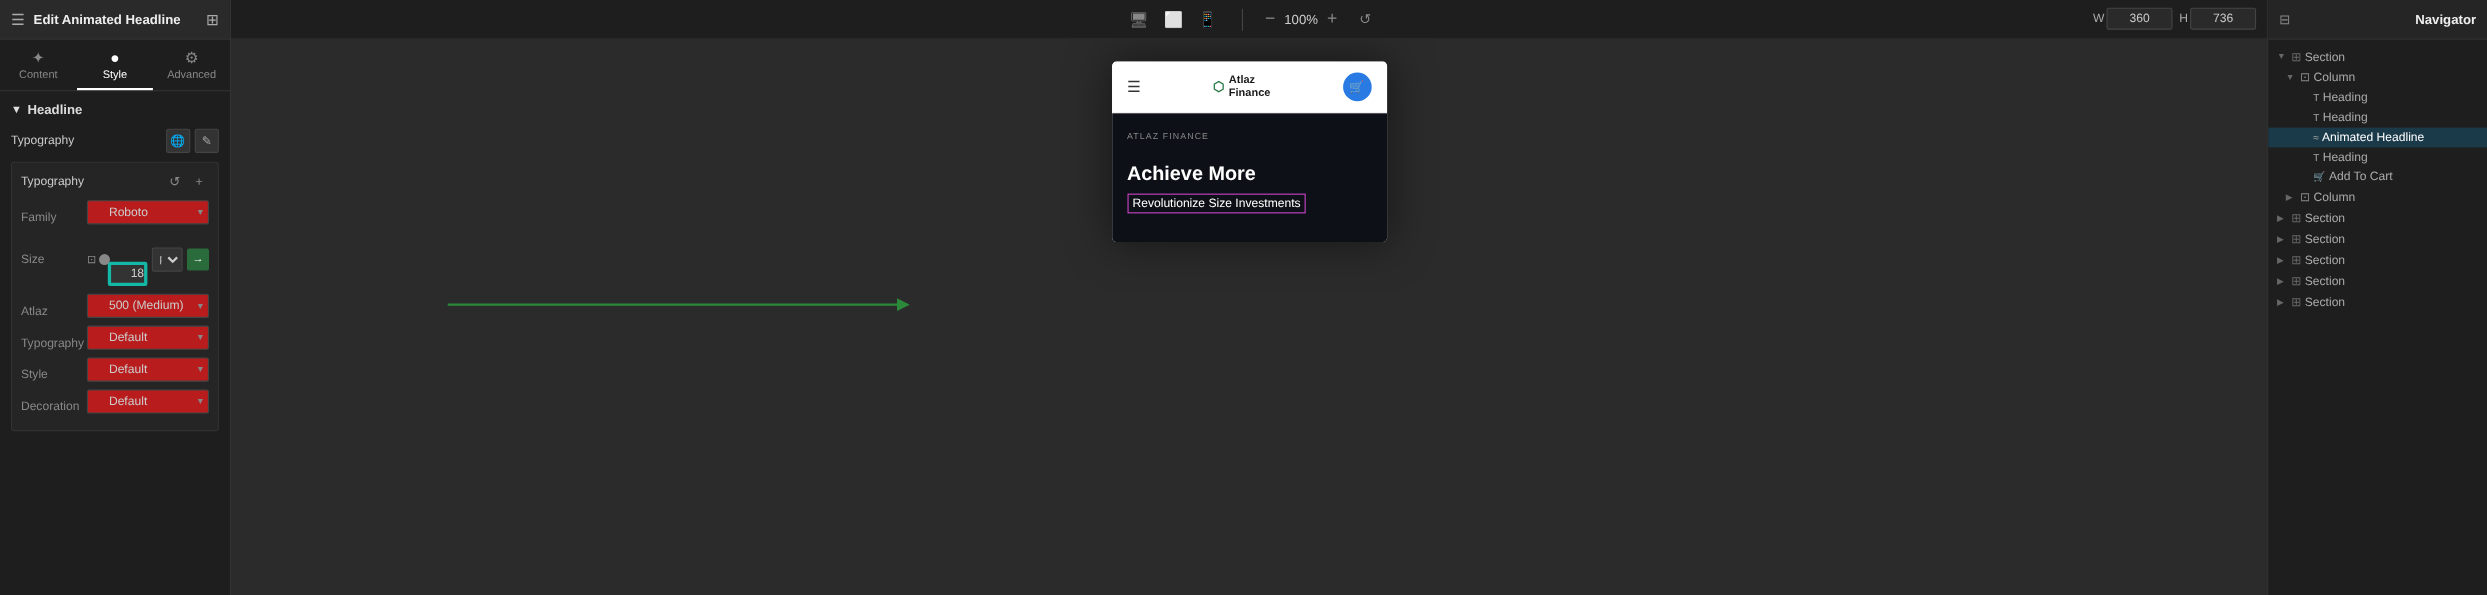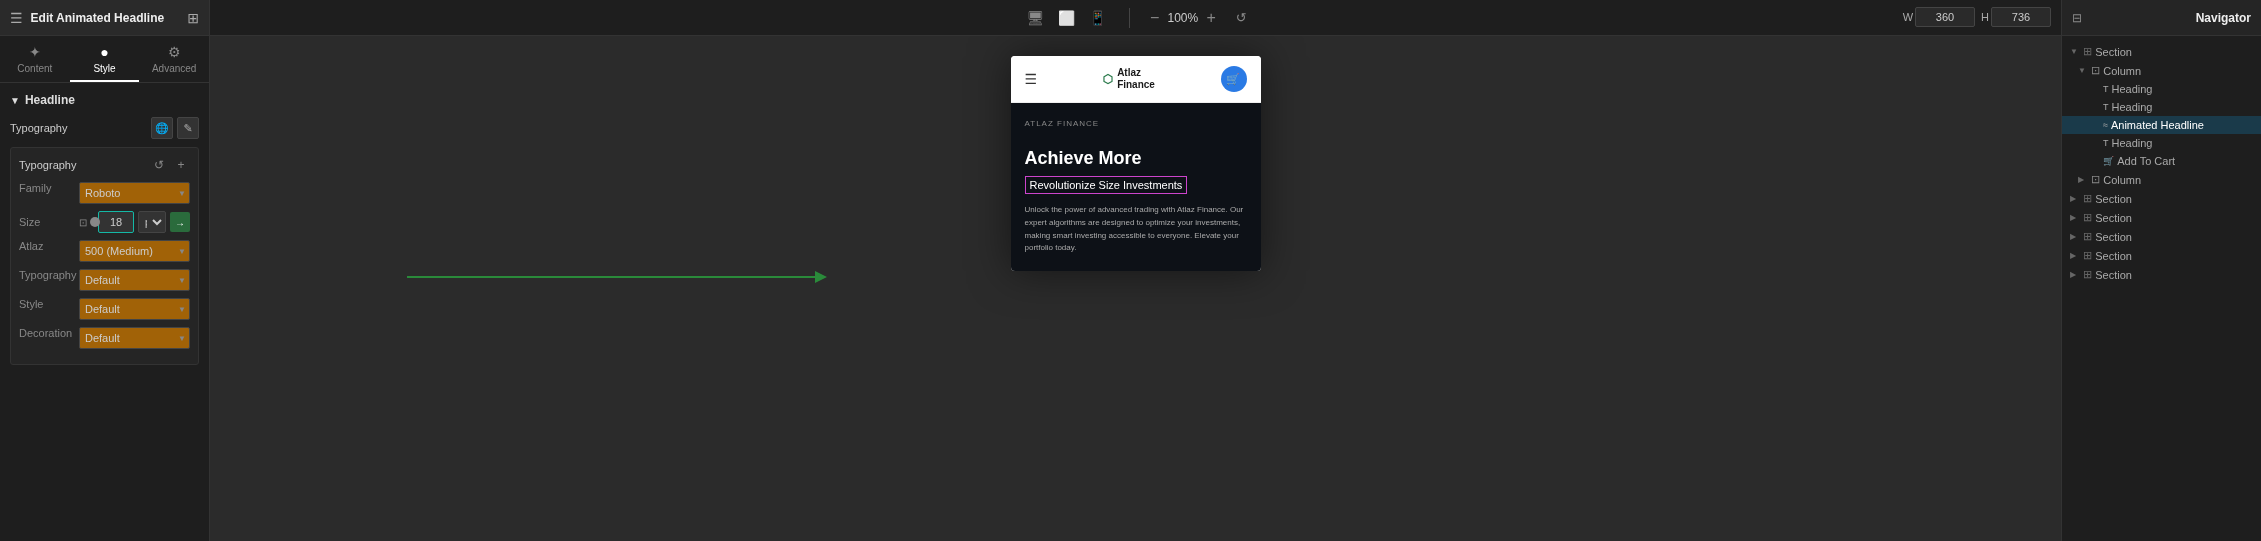--- a/index.html
+++ b/index.html
@@ -163,44 +163,44 @@
       font-size: 12px;
       width: 18px;
       height: 18px;
       display: flex;
       align-items: center;
       justify-content: center;
     }
 
     .form-row {
       display: flex;
-      align-items: flex-start;
+      align-items: flex-end;
       margin-bottom: 7px;
       font-size: 11px;
     }
 
     .form-label {
       width: 60px;
       color: #888;
       font-size: 11px;
       flex-shrink: 0;
     }
 
     .form-control {
       flex: 1;
       display: flex;
       align-items: center;
       gap: 4px;
     }
 
     select.styled-select {
-      background: #a16207;
+      background: #b91c1c;
       border: 1px solid #444;
       color: #ccc;
-      padding: 2px 18px 2px 5px;
+      padding: 2px 18px 2px 19px;
       font-size: 11px;
       border-radius: 2px;
       appearance: none;
       -webkit-appearance: none;
       cursor: pointer;
       width: 100%;
       height: 22px;
     }
 
     .select-wrapper {
@@ -266,27 +266,28 @@
       -webkit-appearance: none;
       width: 10px;
       height: 10px;
       background: #888;
       border-radius: 50%;
       cursor: pointer;
     }
 
     .size-input {
       background: #333;
-      border: 1px solid #14b8a6;
+      border: 3px solid #14b8a6;
       color: #ccc;
       width: 36px;
       height: 22px;
       font-size: 11px;
-      text-align: center;
+      text-align: right;
       border-radius: 2px;
+      margin-top: 27px;
     }
 
     .unit-select {
       background: #333;
       border: 1px solid #444;
       color: #ccc;
       font-size: 10px;
       height: 22px;
       border-radius: 2px;
       padding: 0 2px;
@@ -765,21 +766,20 @@
           <span class="brand-icon">⬡</span>
           <div class="brand-text">Atlaz<br>Finance</div>
         </div>
         <button class="cart-btn">🛒</button>
       </div>
 
       <div class="hero-section">
         <div class="hero-subtitle">ATLAZ FINANCE</div>
         <div class="hero-title">Achieve More</div>
         <div class="hero-animated">Revolutionize Size Investments</div>
-        <div class="hero-desc">Unlock the power of advanced trading with Atlaz Finance. Our expert algorithms are designed to optimize your investments, making smart investing accessible to everyone. Elevate your portfolio today.</div>
       </div>
     </div>
 
     <svg class="overlay-svg" style="position:absolute;top:0;left:0;width:100%;height:100%;pointer-events:none;">
       <defs>
         <marker id="arrowhead" markerWidth="6" markerHeight="6" refX="5" refY="3" orient="auto">
           <polygon points="0 0, 6 3, 0 6" fill="#2a8a3a"></polygon>
         </marker>
       </defs>
 

